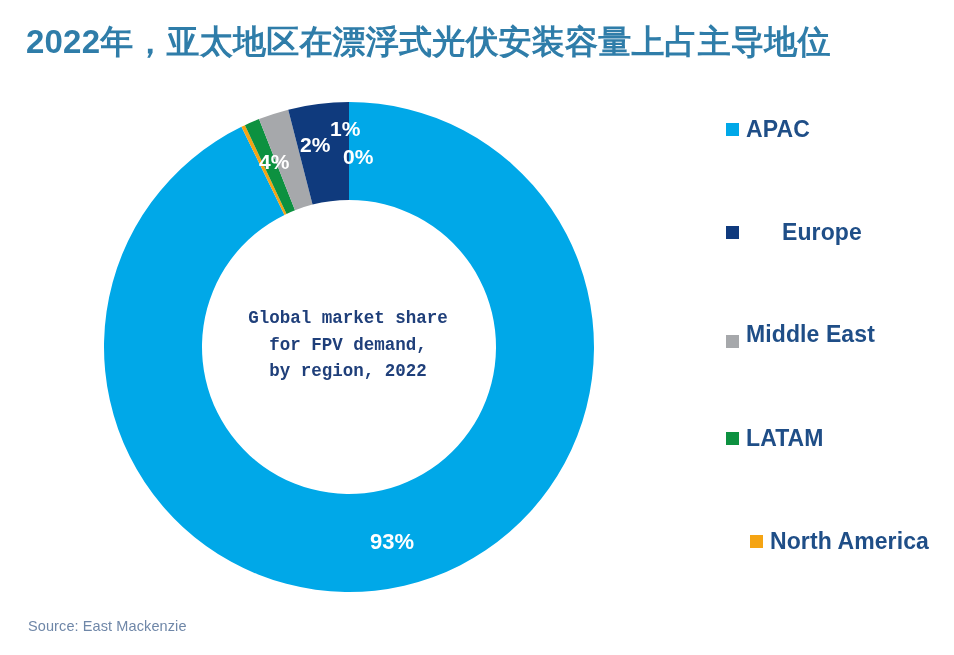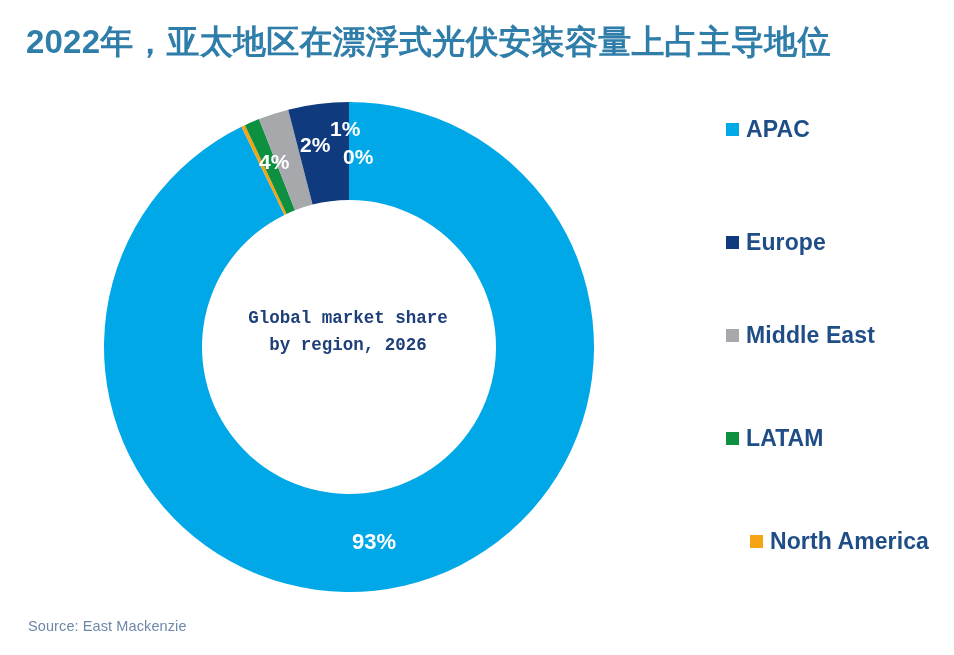--- a/index.html
+++ b/index.html
@@ -135,39 +135,40 @@
           <path d="M 141.45688955264552 26.864861061873825 A 245 245 0 0 1 144.92788935807857 25.202804827167256 L 186.55673361484713 113.92168289630035 A 147 147 0 0 0 184.4741337315873 114.91891663712431 Z" fill="#f5a413"></path>
           <path d="M 144.92788935807857 25.202804827167256 A 245 245 0 0 1 159.02421657182862 19.11985958296671 L 195.01452994309716 110.27191574978002 A 147 147 0 0 0 186.55673361484713 113.92168289630035 Z" fill="#0d9140"></path>
           <path d="M 159.02421657182862 19.11985958296671 A 245 245 0 0 1 188.22009145513297 9.658889533908166 L 212.53205487307977 104.59533372034491 A 147 147 0 0 0 195.01452994309716 110.27191574978002 Z" fill="#a6a8ab"></path>
           <path d="M 188.22009145513297 9.658889533908166 A 245 245 0 0 1 248.99999999999994 2 L 248.99999999999997 100 A 147 147 0 0 0 212.53205487307977 104.59533372034491 Z" fill="#0f3a7d"></path>
         </g>
     </svg>
   </div>
 
   <div id="center-label">
     <span class="cl-line">Global market share</span>
-    <span class="cl-line">by region, 2026</span>
+    <span class="cl-line">for FPV demand,</span>
+    <span class="cl-line">by region, 2022</span>
   </div>
 
-  <div class="slice-label big" style="left:352px; top:529px;">93%</div>
+  <div class="slice-label big" style="left:370px; top:529px;">93%</div>
   <div class="slice-label" style="left:259px; top:150px;">4%</div>
   <div class="slice-label" style="left:300px; top:133px;">2%</div>
   <div class="slice-label" style="left:330px; top:117px;">1%</div>
   <div class="slice-label" style="left:343px; top:145px;">0%</div>
 
   <div id="legend">
       <div class="legend-item" style="top: 0px;">
         <span class="legend-swatch" style="background: rgb(0, 168, 232);"></span>
         <span class="legend-text">APAC</span>
       </div>
-      <div class="legend-item" style="top: 113px;">
+      <div class="legend-item" style="top: 103px; gap: 36px;">
         <span class="legend-swatch" style="background: rgb(15, 58, 125);"></span>
         <span class="legend-text">Europe</span>
       </div>
-      <div class="legend-item" style="top: 206px;">
+      <div class="legend-item" style="top: 206px; align-items: flex-end;">
         <span class="legend-swatch" style="background: rgb(166, 168, 171);"></span>
         <span class="legend-text">Middle East</span>
       </div>
       <div class="legend-item" style="top: 309px;">
         <span class="legend-swatch" style="background: rgb(13, 145, 64);"></span>
         <span class="legend-text">LATAM</span>
       </div>
       <div class="legend-item" style="top: 412px; padding-left: 24px;">
         <span class="legend-swatch" style="background: rgb(245, 164, 19);"></span>
         <span class="legend-text">North America</span>

